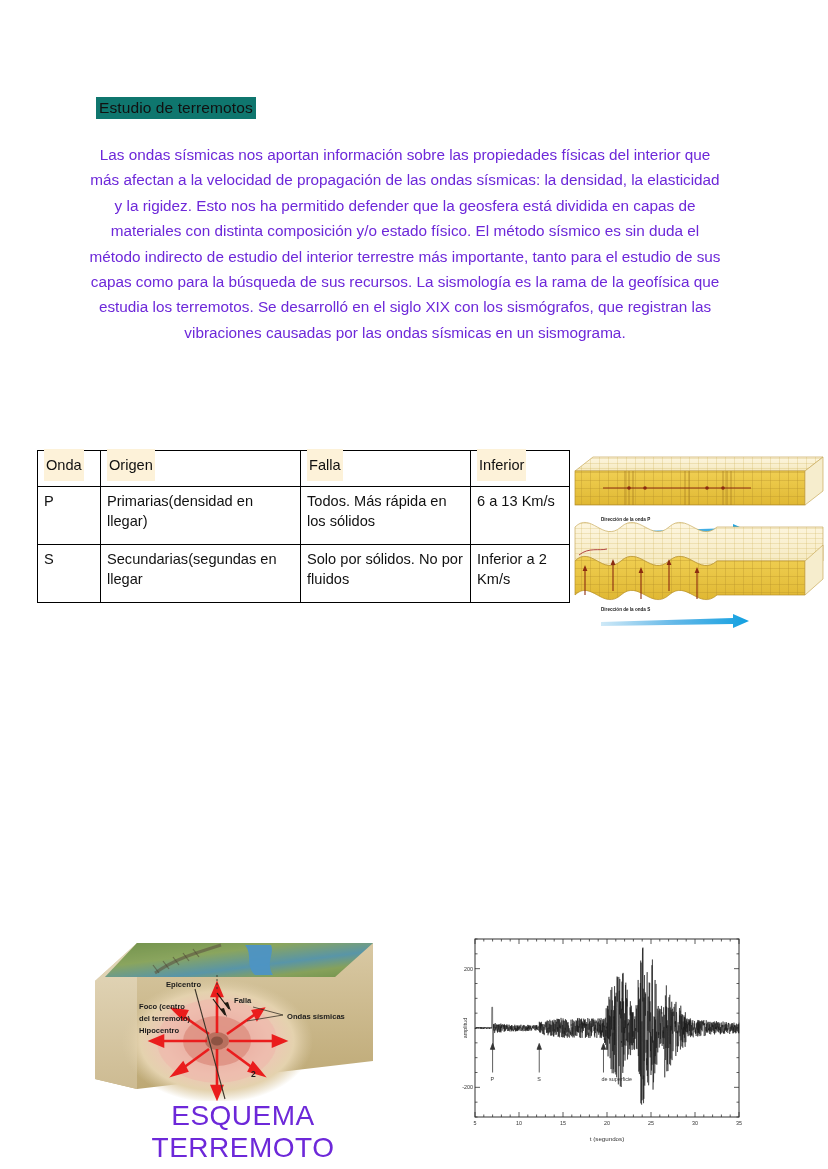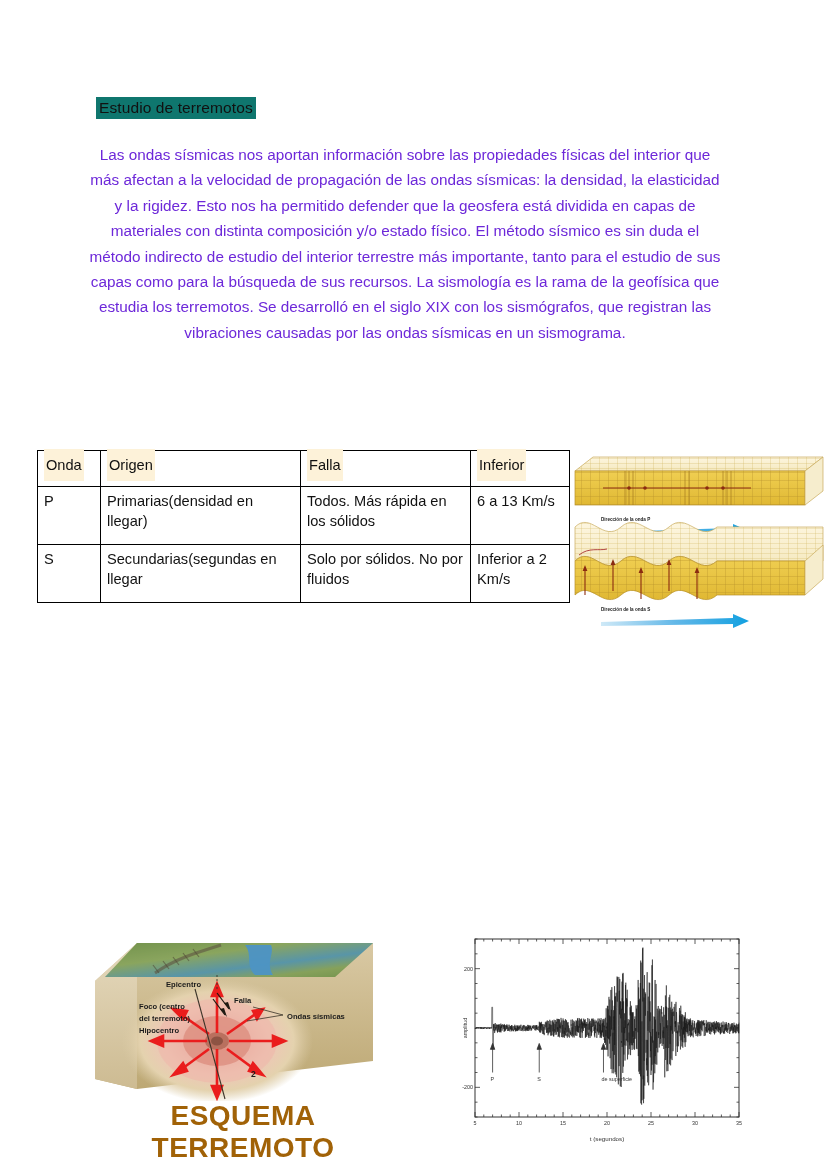--- a/index.html
+++ b/index.html
@@ -75,22 +75,22 @@
     width:239px; height:172px;
   }
   .quake-fig svg { display:block; }
 
   .esquema-label {
     position:absolute;
     left:88px; top:1100px;
     width:310px;
     text-align:center;
     font-size:28px;
-    font-weight:bold;
-    color:#a16207;
+    font-weight:normal;
+    color:#6d28d9;
     letter-spacing:0.5px;
     line-height:32px;
   }
 
   
   .seis-fig {
     position:absolute;
     left:457px; top:929px;
     width:300px; height:222px;
   }

